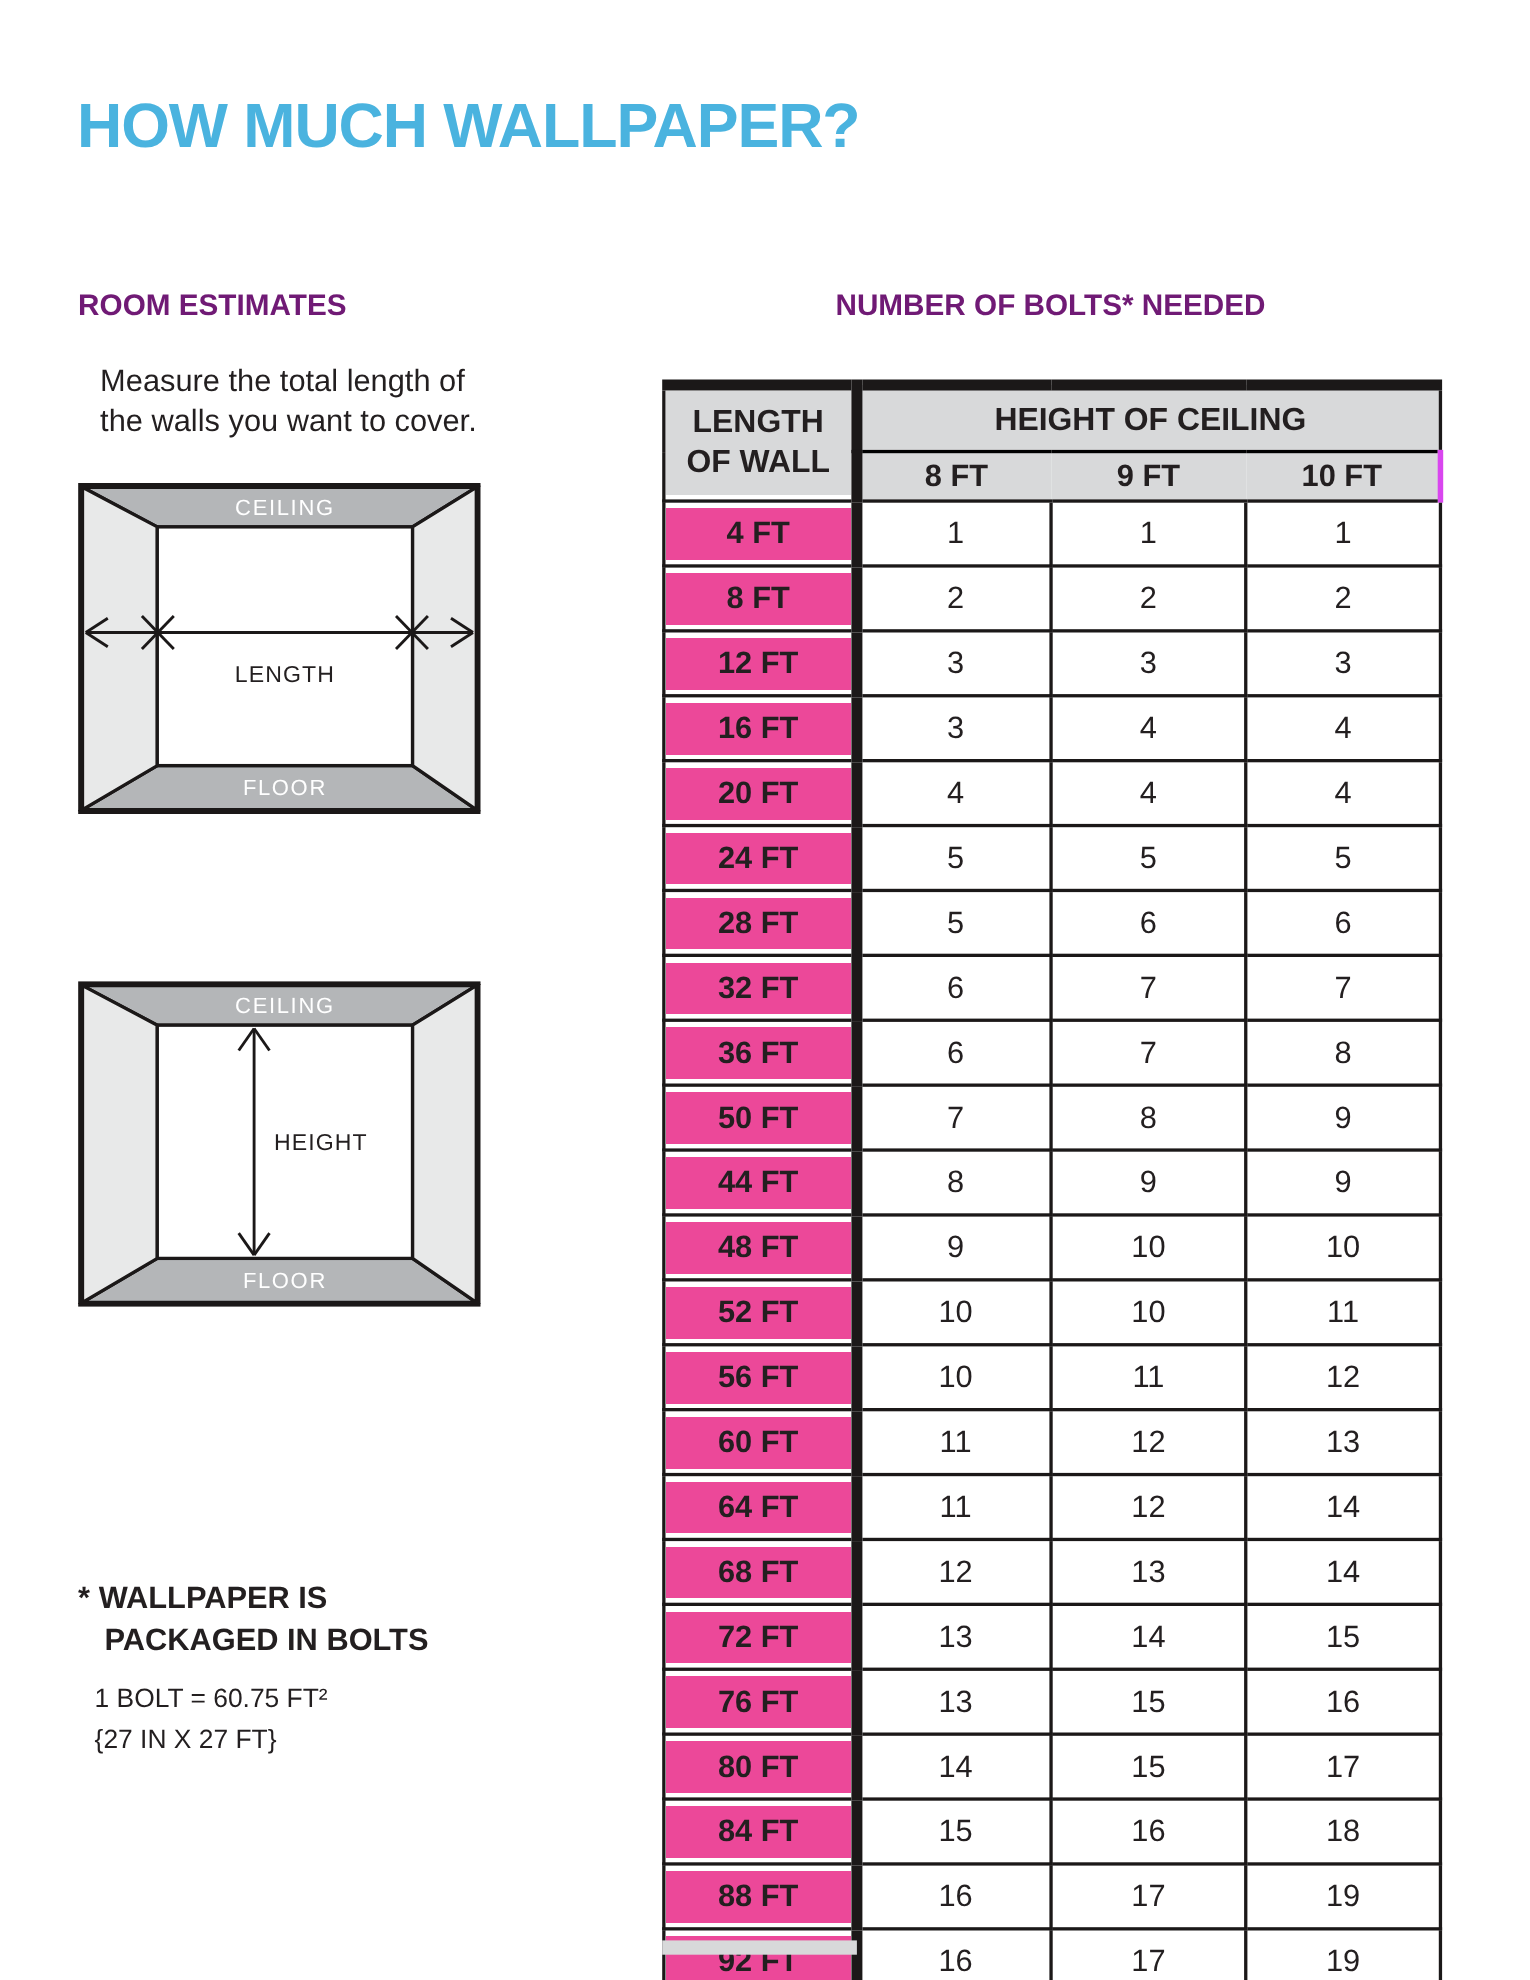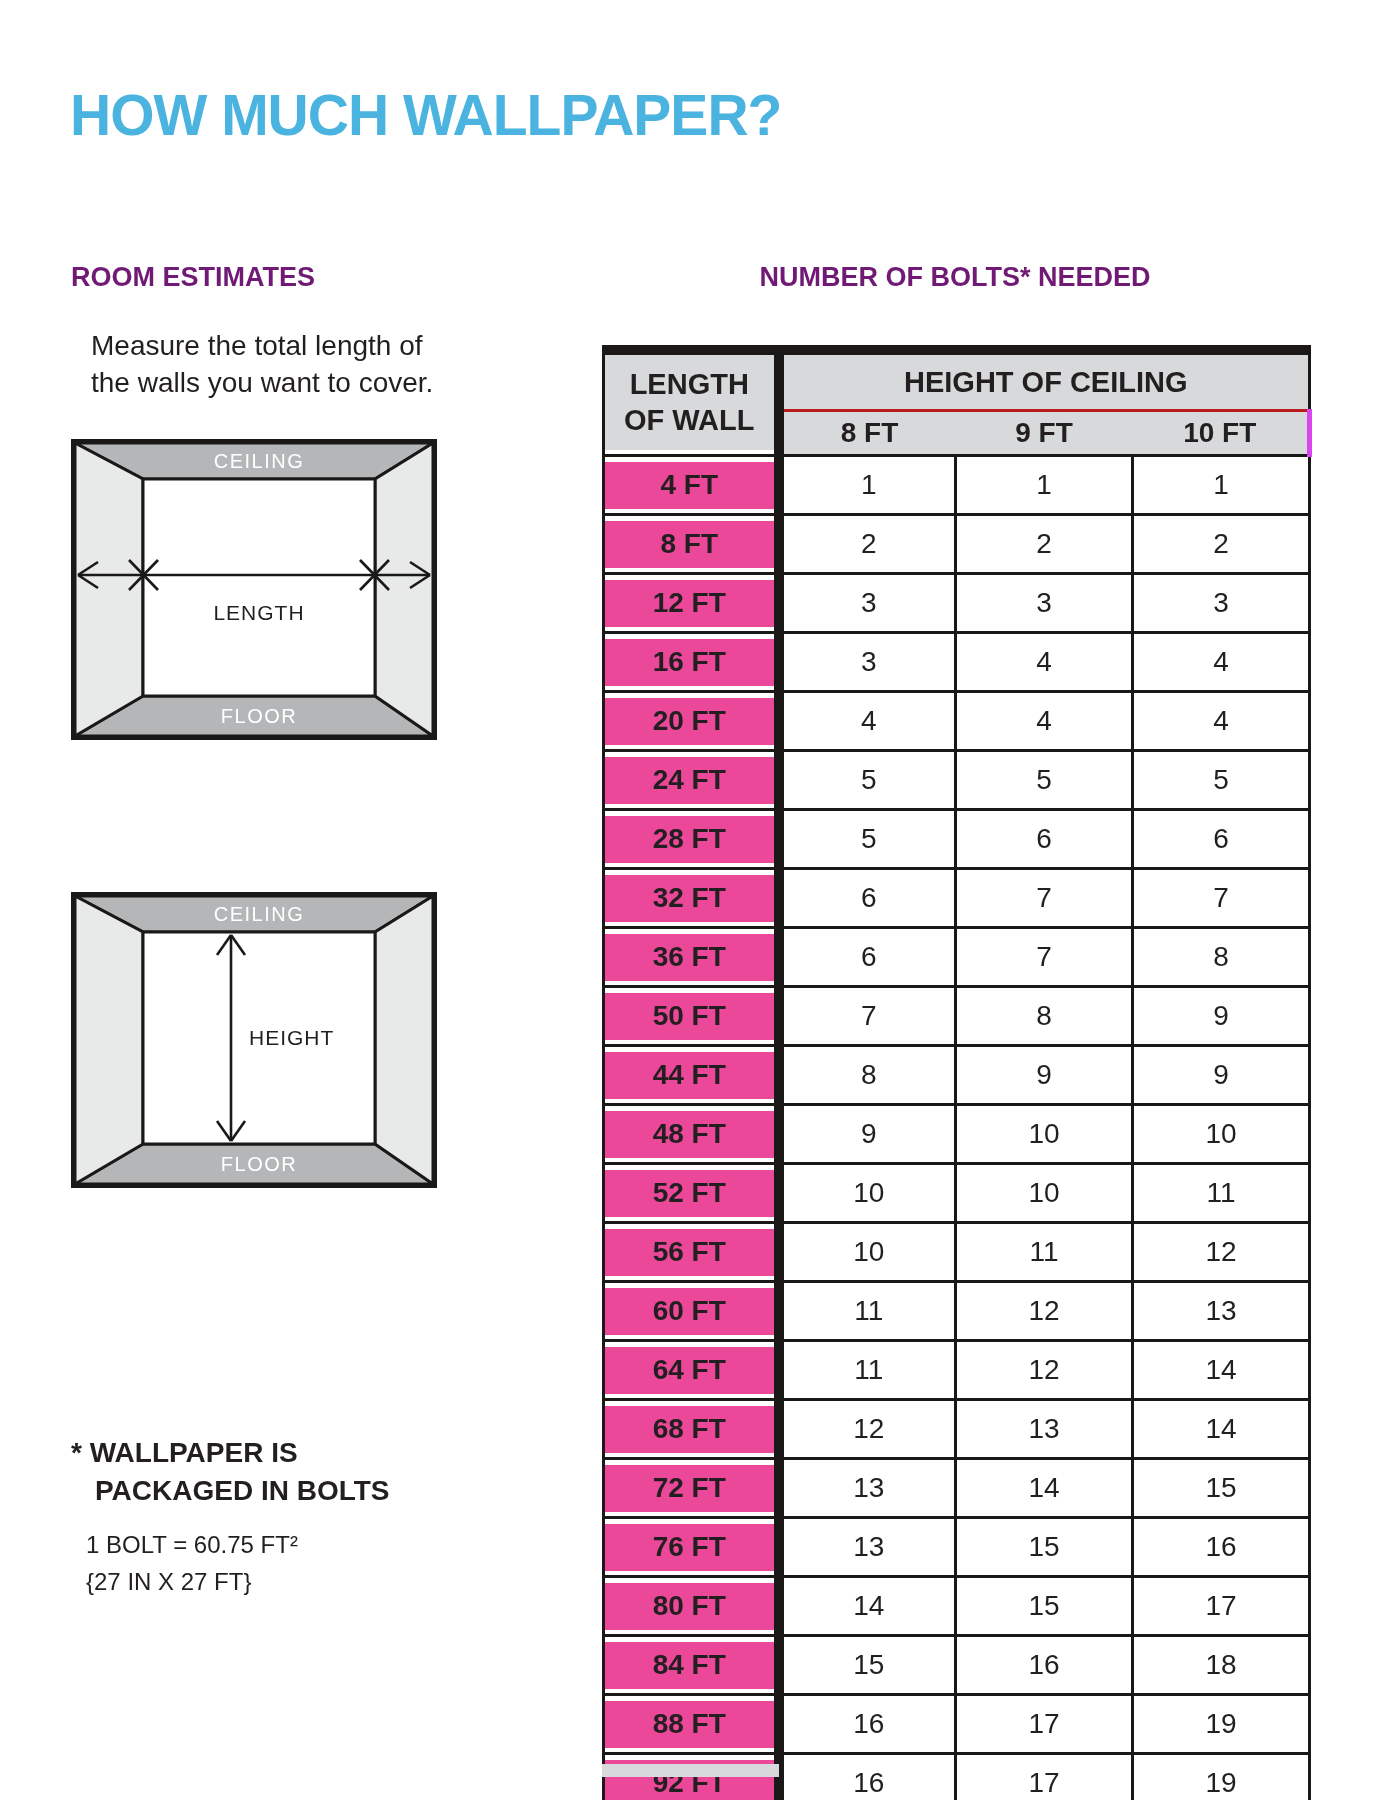--- a/index.html
+++ b/index.html
@@ -52,21 +52,21 @@
   }
   th.corner {
     background:#d8d9da; background-clip:content-box;
     padding:0 0 5px 0;
     border-left:3px solid #1b1818; border-right:10px solid #1b1818;
     border-bottom:3px solid #1b1818;
     font-size:29px; font-weight:bold; line-height:36px;
   }
   th.group-header {
     background:#d8d9da; height:52px;
-    border-right:3px solid #1b1818; border-bottom:3px solid #b91c1c;
+    border-right:3px solid #1b1818; border-bottom:3px solid #000000;
     font-size:29px; font-weight:bold;
   }
   tr.subhead th {
     background:#d8d9da; height:40px;
     border-bottom:3px solid #1b1818;
     font-size:28px; font-weight:bold;
   }
   tr.subhead th:last-child { border-right:5px solid #d946ef; }
   tbody th.rowhead {
     background:#ec4899; background-clip:content-box;

